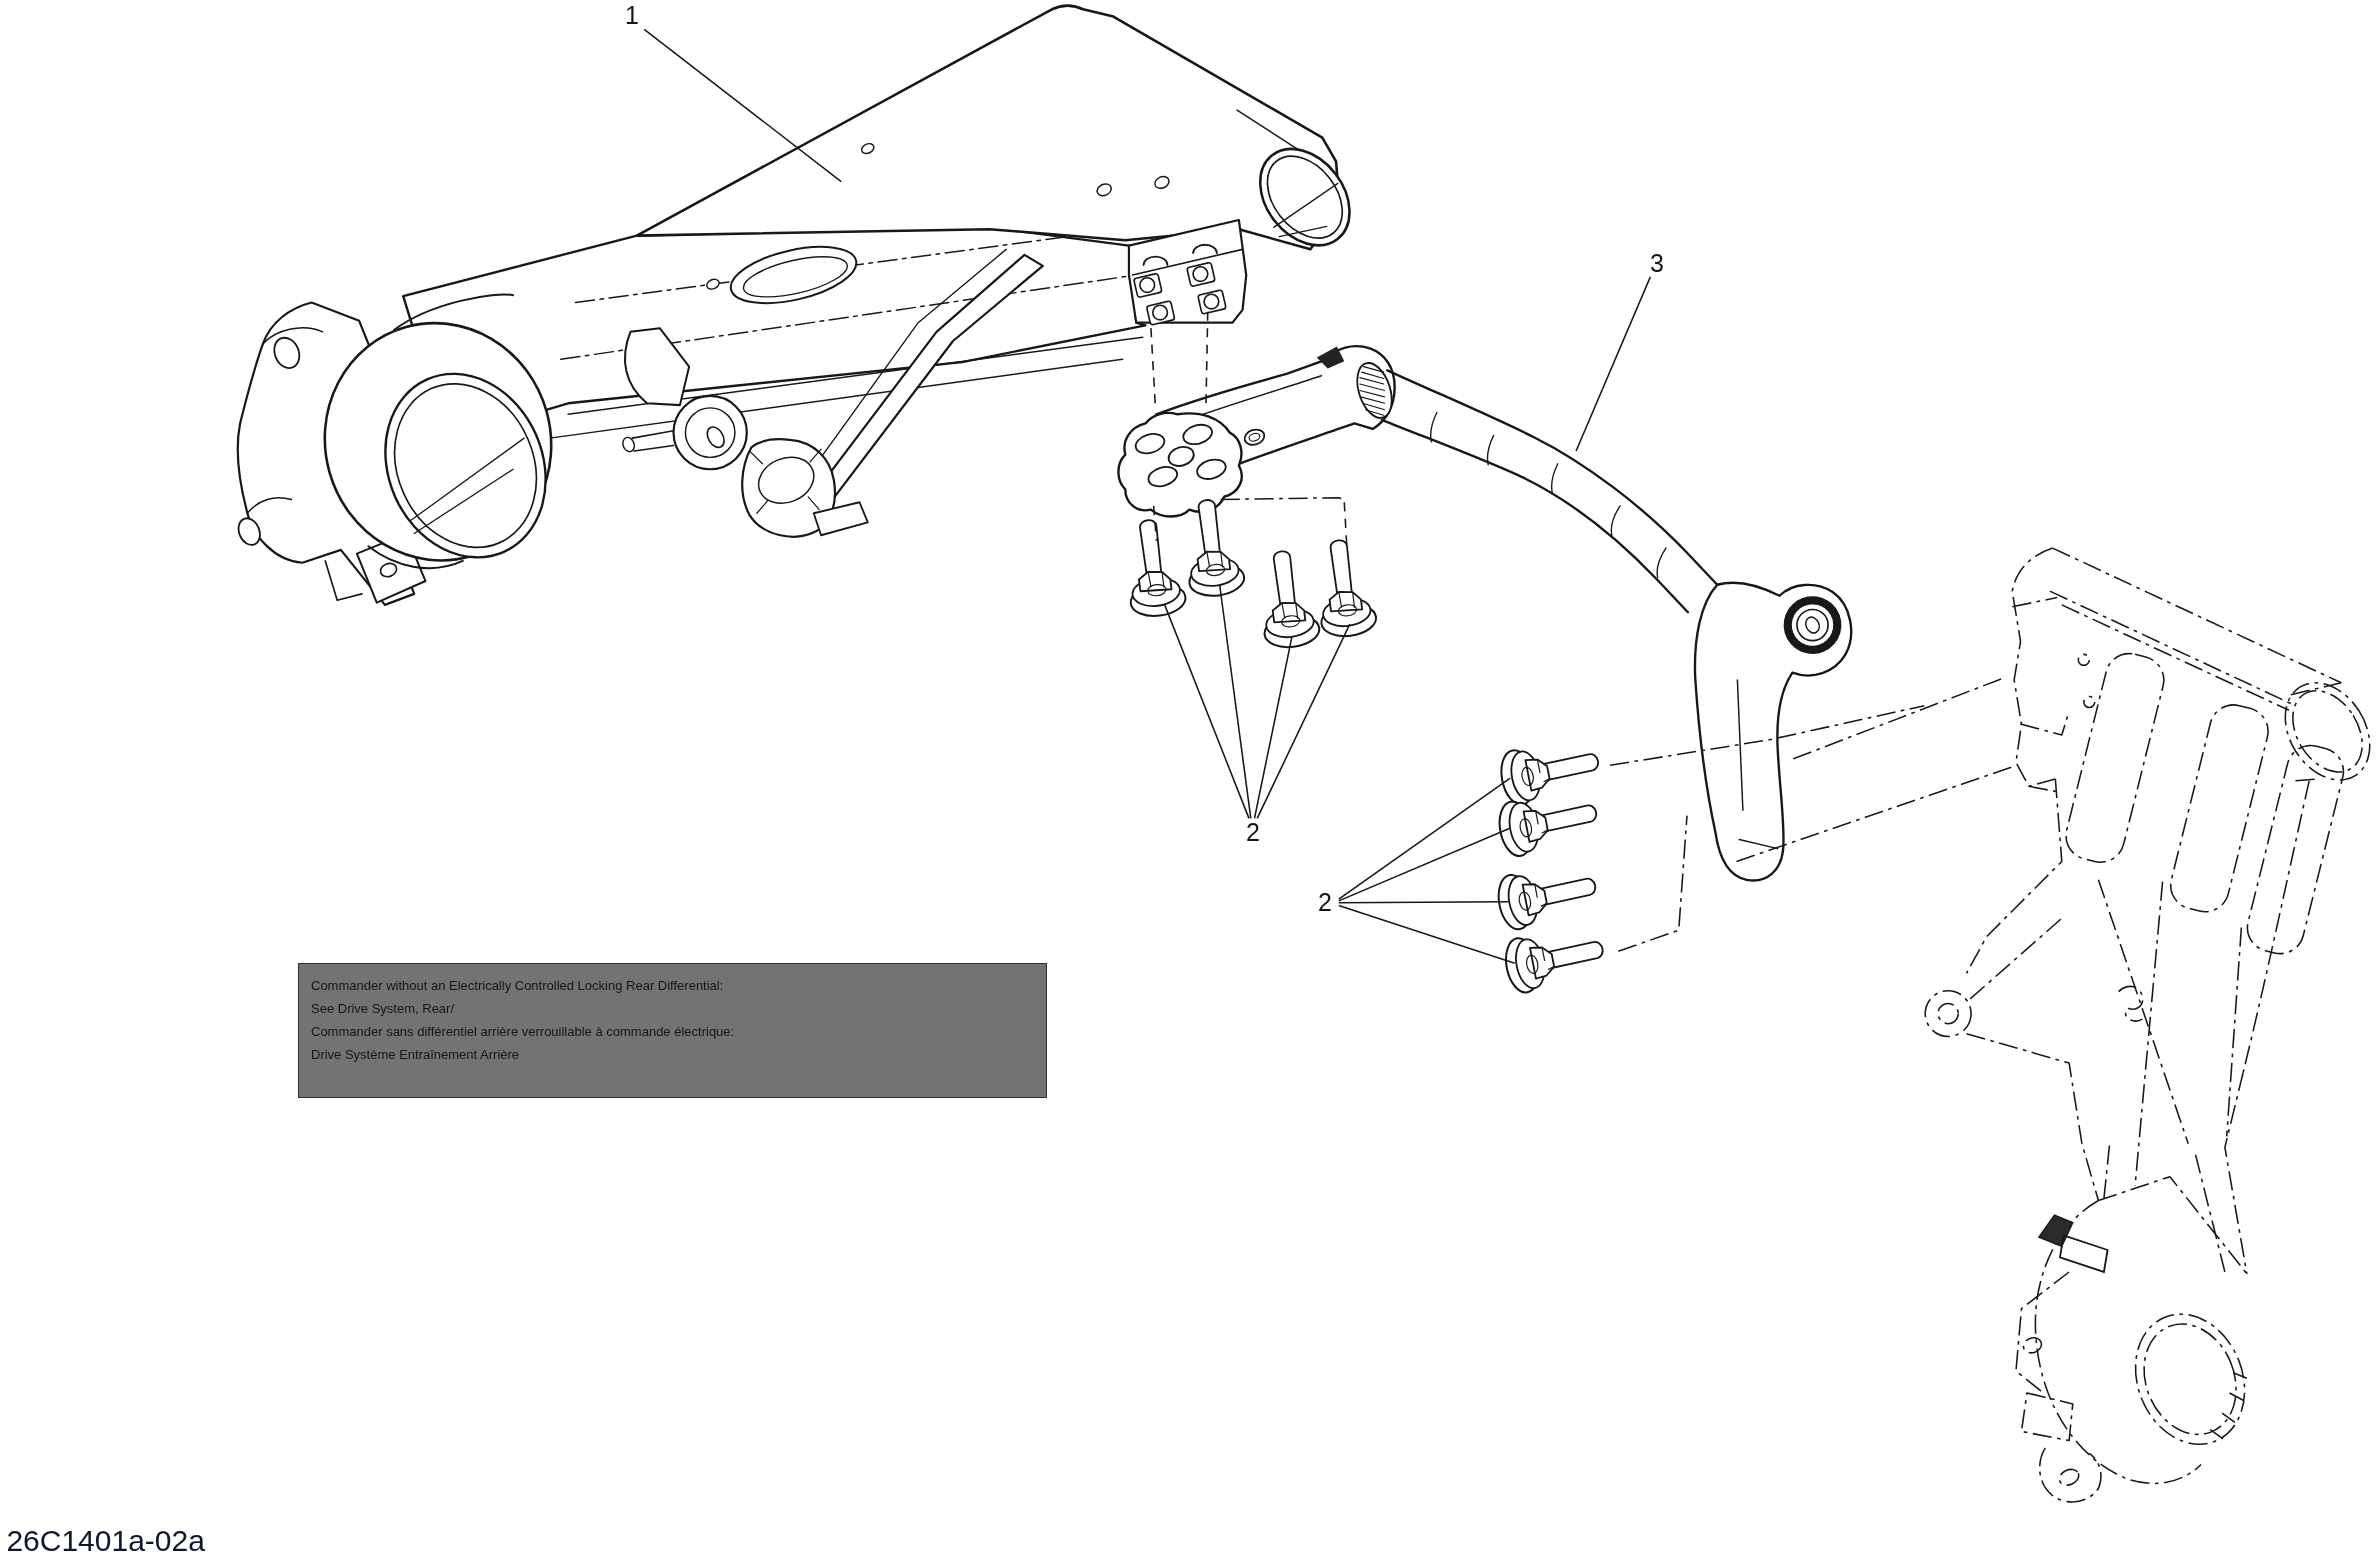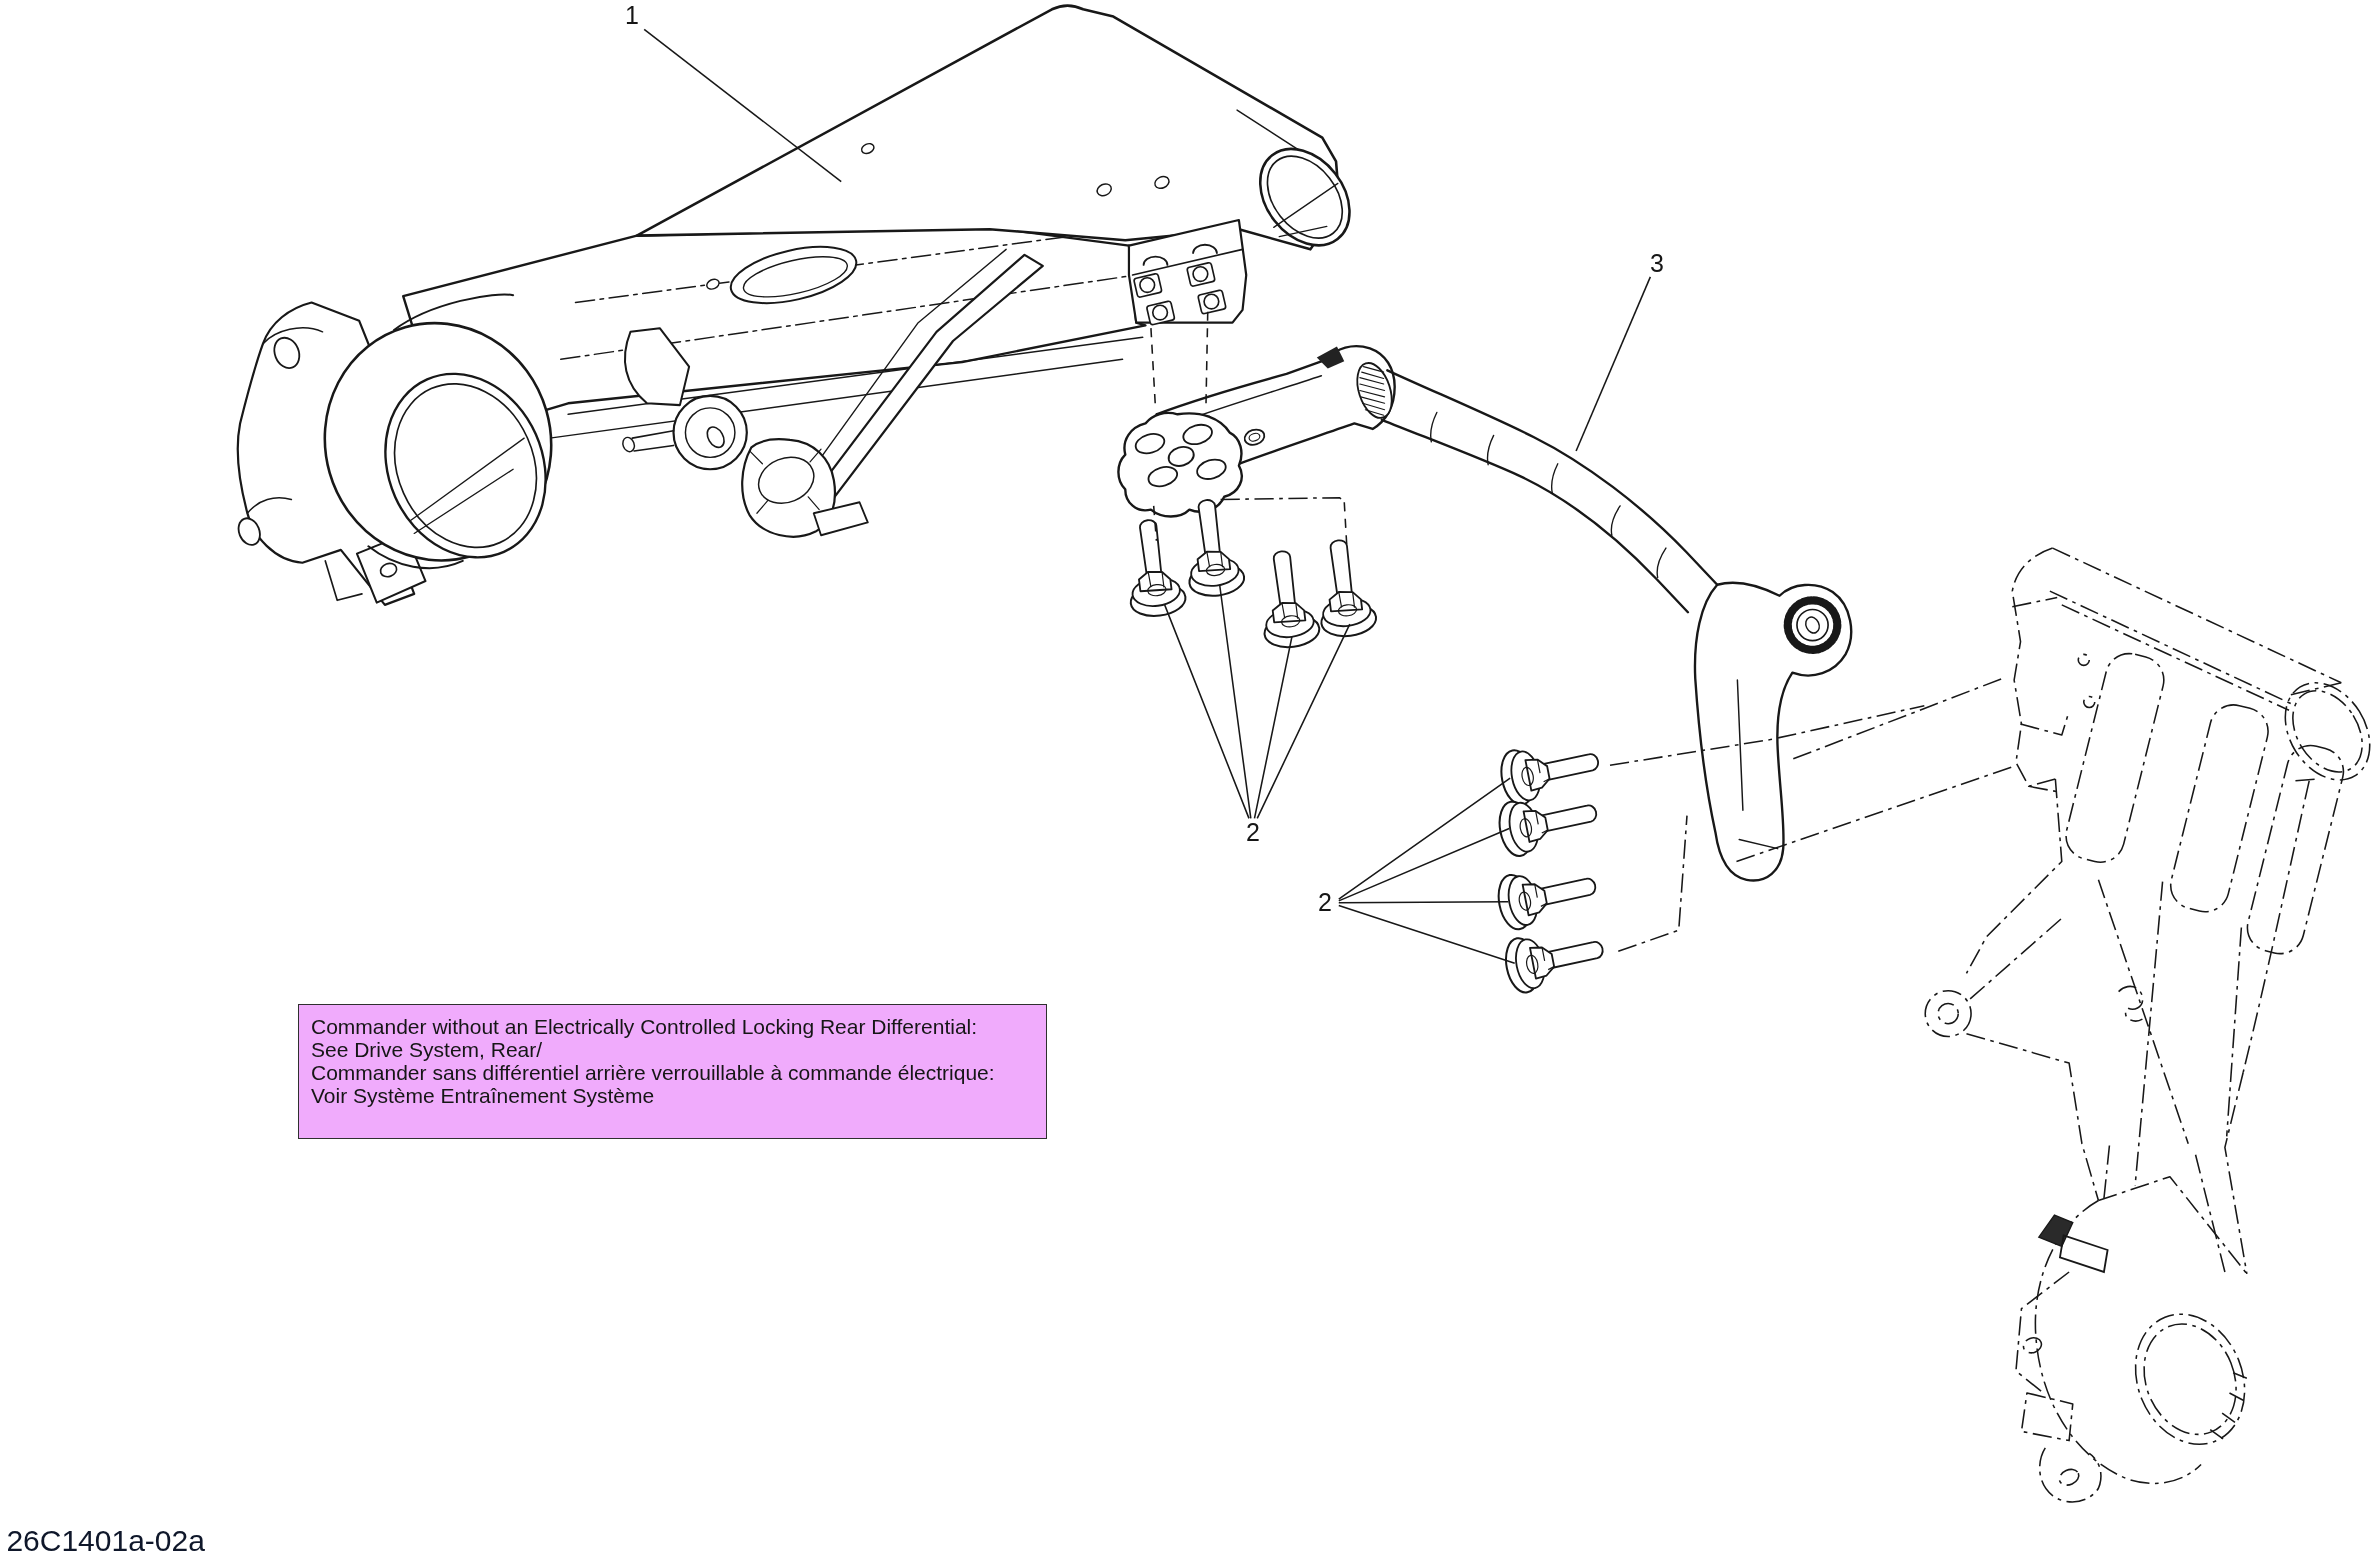--- a/index.html
+++ b/index.html
@@ -6,23 +6,23 @@
   .stage{
     position:relative;width:2377px;height:1558px;background:#ffffff;
     font-family:"Liberation Sans", sans-serif;color:#161616;overflow:hidden;
   }
   .stage svg{position:absolute;left:0;top:0;}
   .callout{
     position:absolute;font-size:25px;line-height:25px;color:#161616;
     transform:translate(-50%,-50%);font-weight:400;
   }
   .note-box{
-    position:absolute;left:298px;top:1004px;width:724px;height:114px;
+    position:absolute;left:298px;top:963px;width:724px;height:114px;
     border:1.8px solid #2f2f2f;padding:10px 11px 9.2px 12px;
-    font-size:21px;line-height:23px;color:#161616;background:#f0abfc;
+    font-size:13px;line-height:23px;color:#161616;background:#737373;
   }
   .note-box .fr{}
   .fig-code{
     position:absolute;left:6.4px;top:1524px;font-size:30px;color:#0f172a;
   }
   .ln{stroke:#181818;fill:none;}
   .fw{fill:#ffffff;stroke:#181818;}
   .phantom{stroke-dasharray:21 6 4 6;}
   .hid{stroke-dasharray:10 8;}
 </style>
@@ -279,19 +279,19 @@
   <div class="callout" style="left:1325px;top:902px;">2</div>
   <div class="callout" style="left:1657px;top:263px;">3</div>
 
   <div class="note-box">
     <div class="en">
       <div>Commander without an Electrically Controlled Locking Rear Differential:</div>
       <div>See Drive System, Rear/</div>
     </div>
     <div class="fr">
       <div>Commander sans différentiel arrière verrouillable à commande électrique:</div>
-      <div>Voir Système Entraînement Système</div>
+      <div>Drive Système Entraînement Arrière</div>
     </div>
   </div>
 
   <div class="fig-code">26C1401a-02a</div>
 </div>
 
 
 </body></html>

